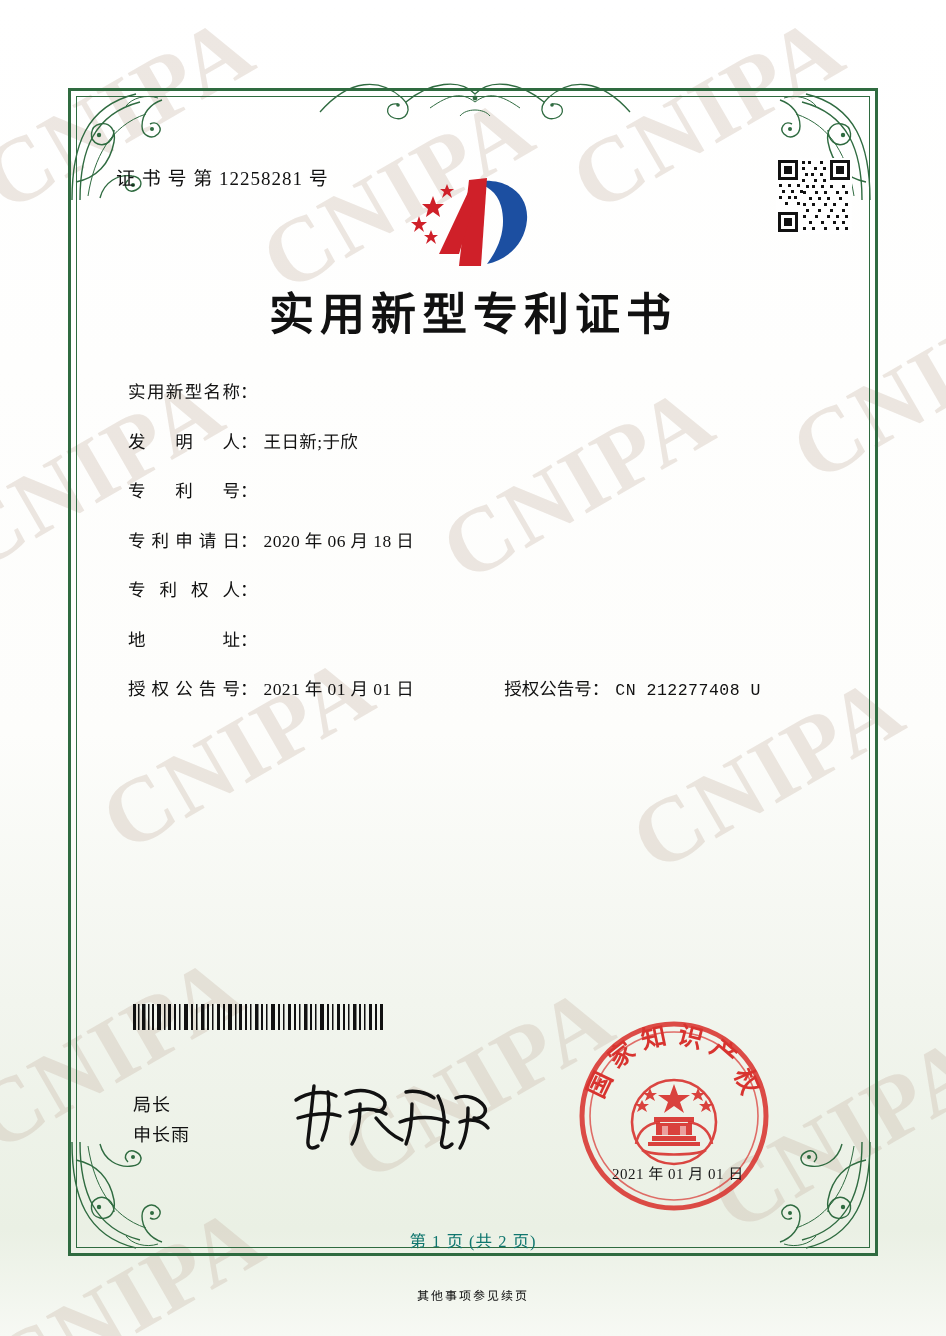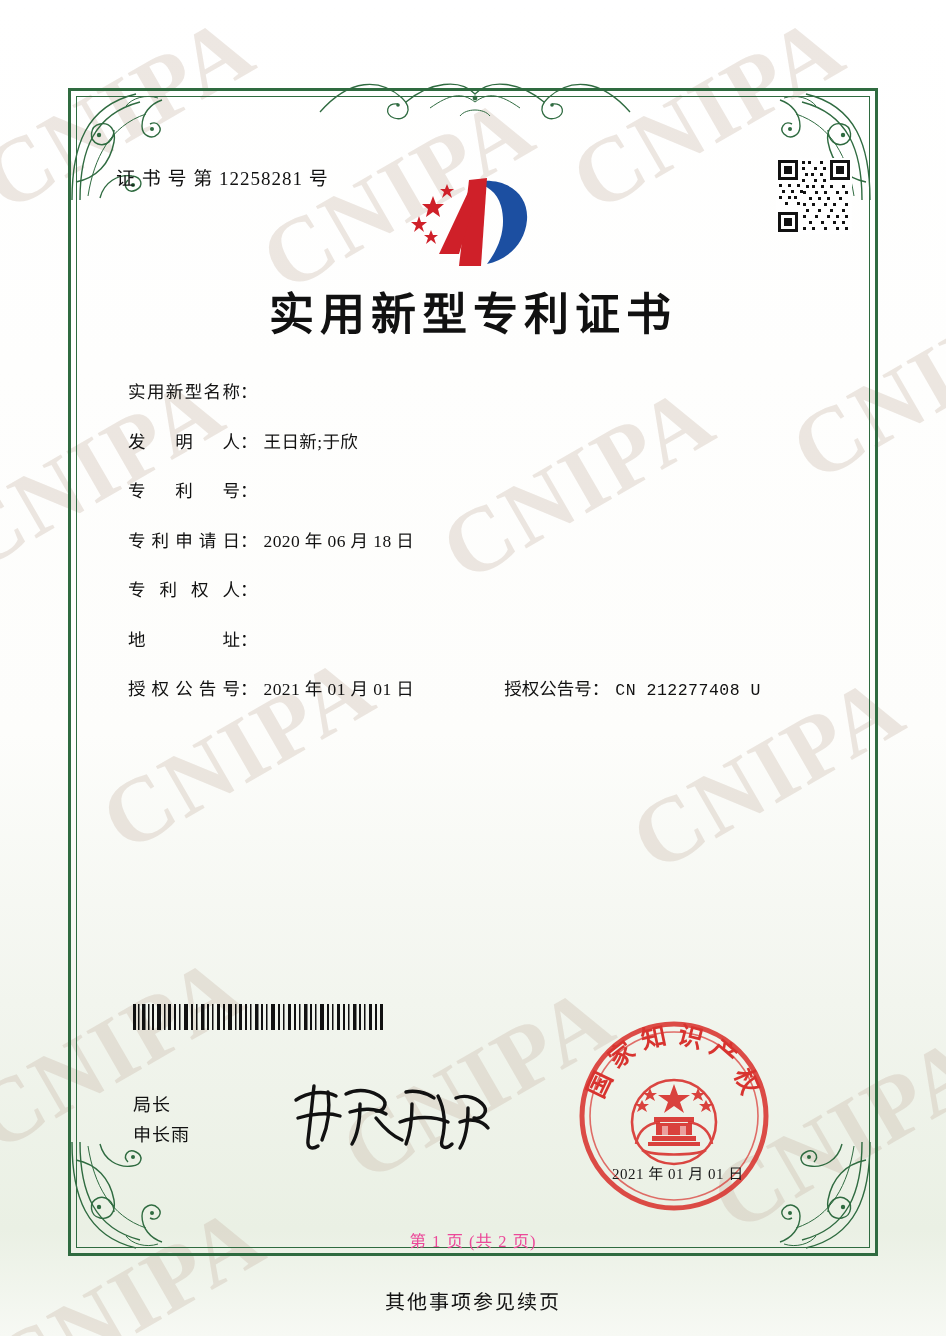--- a/index.html
+++ b/index.html
@@ -246,31 +246,31 @@
     letter-spacing: 0.5px;
   }
 
   .page-footer {
     position: absolute;
     left: 0;
     right: 0;
     top: 1228px;
     text-align: center;
     font-size: 16.5px;
-    color: #ec4899;
+    color: #0f766e;
     letter-spacing: 1px;
   }
 
   .continued-note {
     position: absolute;
     left: 0;
     right: 0;
     top: 1286px;
     text-align: center;
-    font-size: 20px;
+    font-size: 12px;
     color: #111;
     letter-spacing: 2px;
   }
 </style>
 </head>
 <body>
 
 <div class="page-bg"></div>
 
 <div class="watermark-layer">

